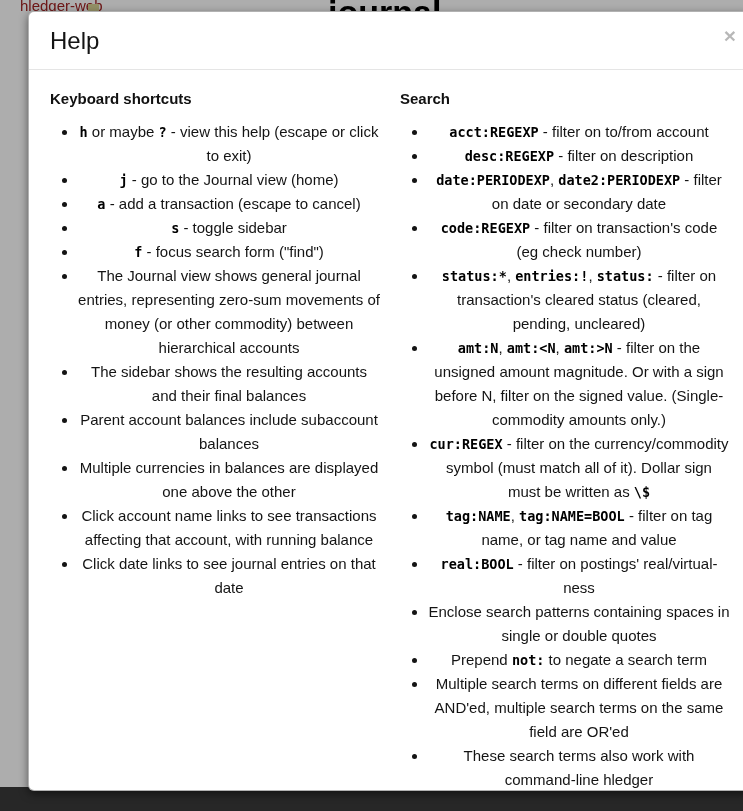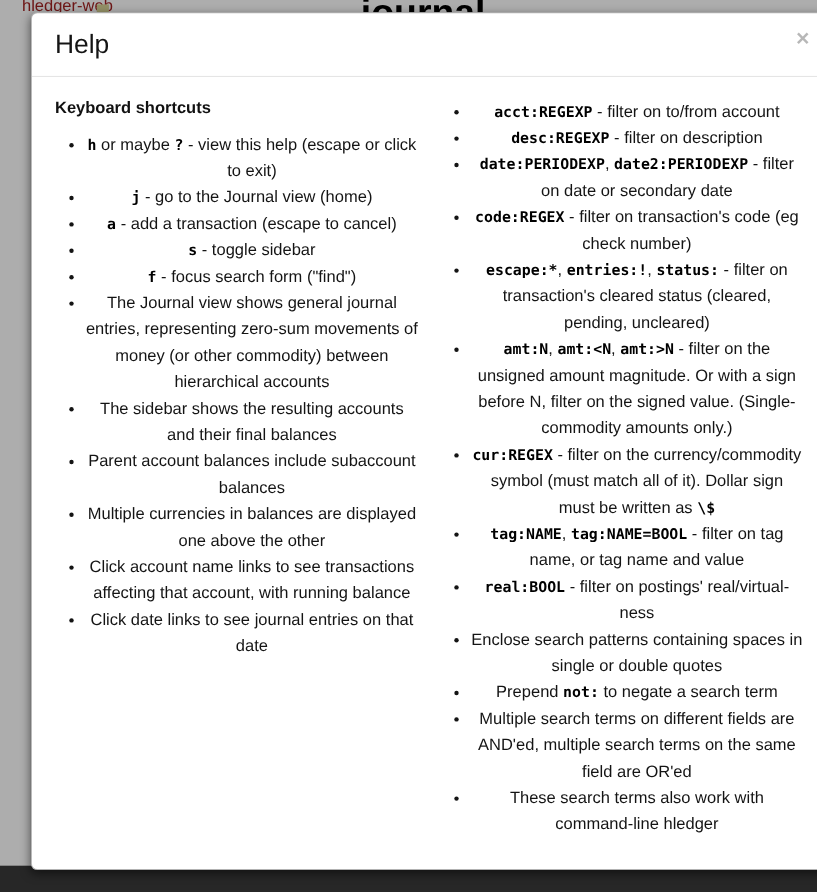--- a/index.html
+++ b/index.html
@@ -64,26 +64,27 @@
       <ul class="help-list">
           <li><span>The Journal view shows general journal entries, representing zero-sum movements of money (or other commodity) between hierarchical accounts</span></li>
           <li><span>The sidebar shows the resulting accounts and their final balances</span></li>
           <li><span>Parent account balances include subaccount balances</span></li>
           <li><span>Multiple currencies in balances are displayed one above the other</span></li>
           <li><span>Click account name links to see transactions affecting that account, with running balance</span></li>
           <li><span>Click date links to see journal entries on that date</span></li>
         </ul>
     </div>
     <div class="col">
+      <h3 class="section-heading">Search</h3>
       <ul class="help-list">
           <li><code>acct:REGEXP</code><span> - filter on to/from account</span></li>
           <li><code>desc:REGEXP</code><span> - filter on description</span></li>
           <li><code>date:PERIODEXP</code><span>, </span><code>date2:PERIODEXP</code><span> - filter on date or secondary date</span></li>
-          <li><code>code:REGEX</code><span> - filter on transaction's code (eg check number)</span></li>
-          <li><code>escape:*</code><span>, </span><code>entries:!</code><span>, </span><code>status:</code><span> - filter on transaction's cleared status (cleared, pending, uncleared)</span></li>
+          <li><code>code:REGEXP</code><span> - filter on transaction's code (eg check number)</span></li>
+          <li><code>status:*</code><span>, </span><code>entries:!</code><span>, </span><code>status:</code><span> - filter on transaction's cleared status (cleared, pending, uncleared)</span></li>
           <li><code>amt:N</code><span>, </span><code>amt:&lt;N</code><span>, </span><code>amt:&gt;N</code><span> - filter on the unsigned amount magnitude. Or with a sign before N, filter on the signed value. (Single-commodity amounts only.)</span></li>
           <li><code>cur:REGEX</code><span> - filter on the currency/commodity symbol (must match all of it). Dollar sign must be written as </span><code>\$</code></li>
           <li><code>tag:NAME</code><span>, </span><code>tag:NAME=BOOL</code><span> - filter on tag name, or tag name and value</span></li>
           <li><code>real:BOOL</code><span> - filter on postings' real/virtual-ness</span></li>
           <li><span>Enclose search patterns containing spaces in single or double quotes</span></li>
           <li><span>Prepend </span><code>not:</code><span> to negate a search term</span></li>
           <li><span>Multiple search terms on different fields are AND'ed, multiple search terms on the same field are OR'ed</span></li>
           <li><span>These search terms also work with command-line hledger</span></li>
         </ul>
     </div>

